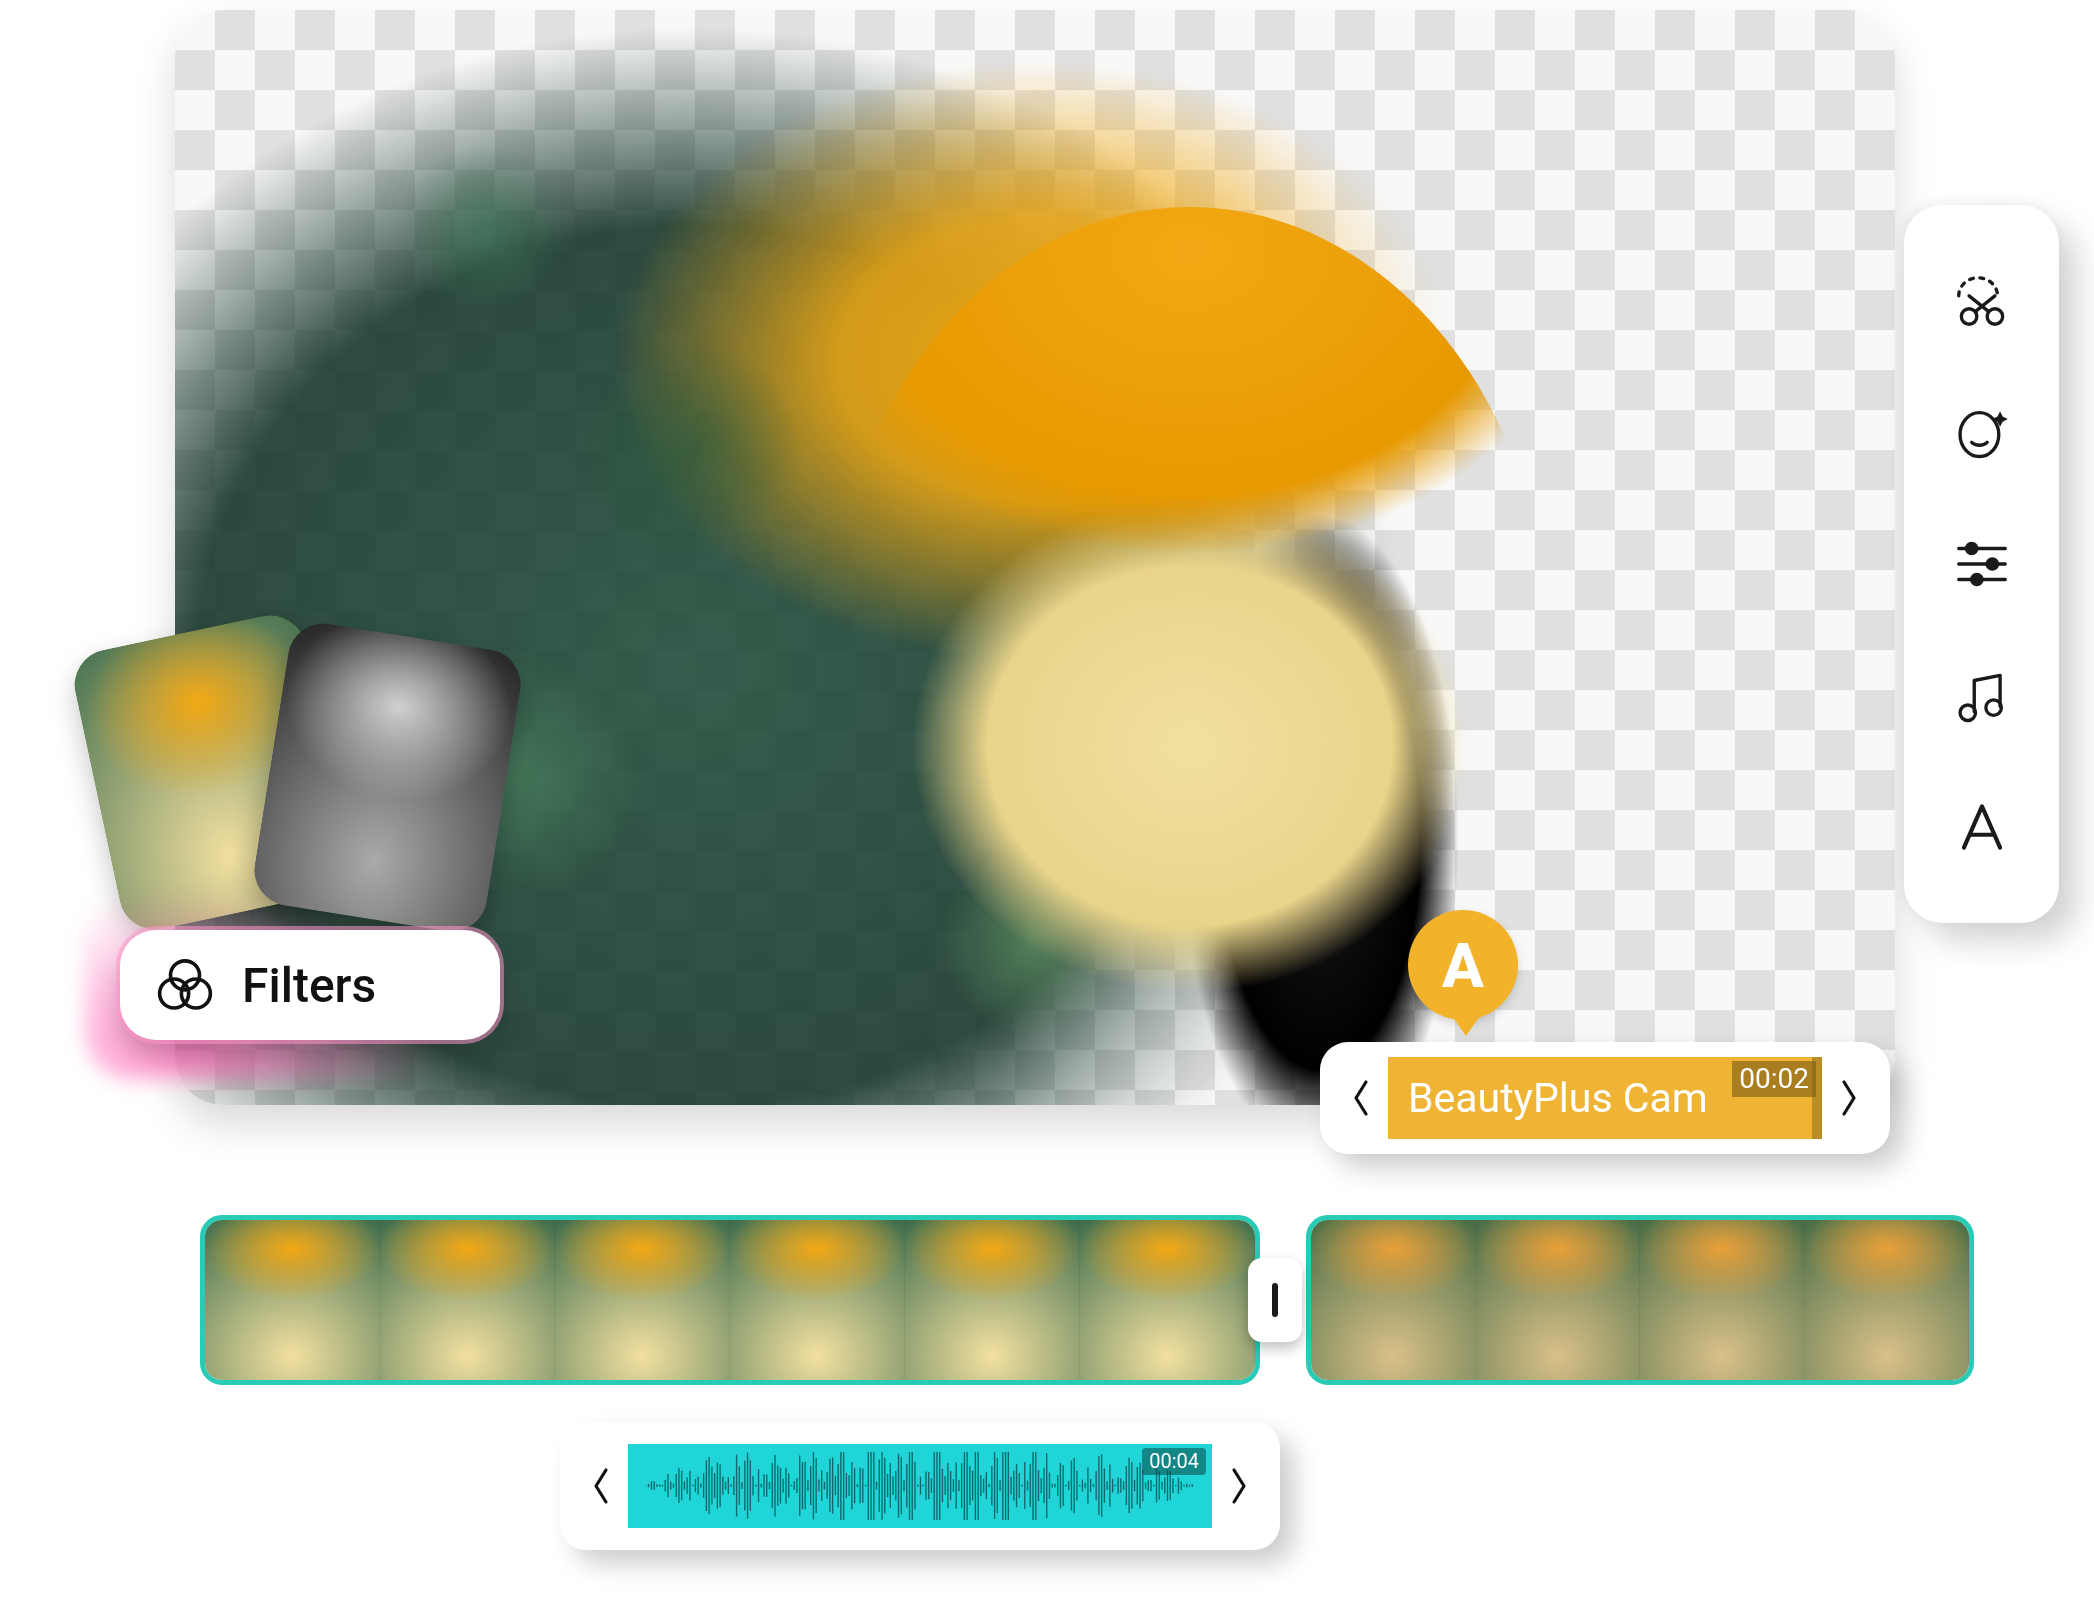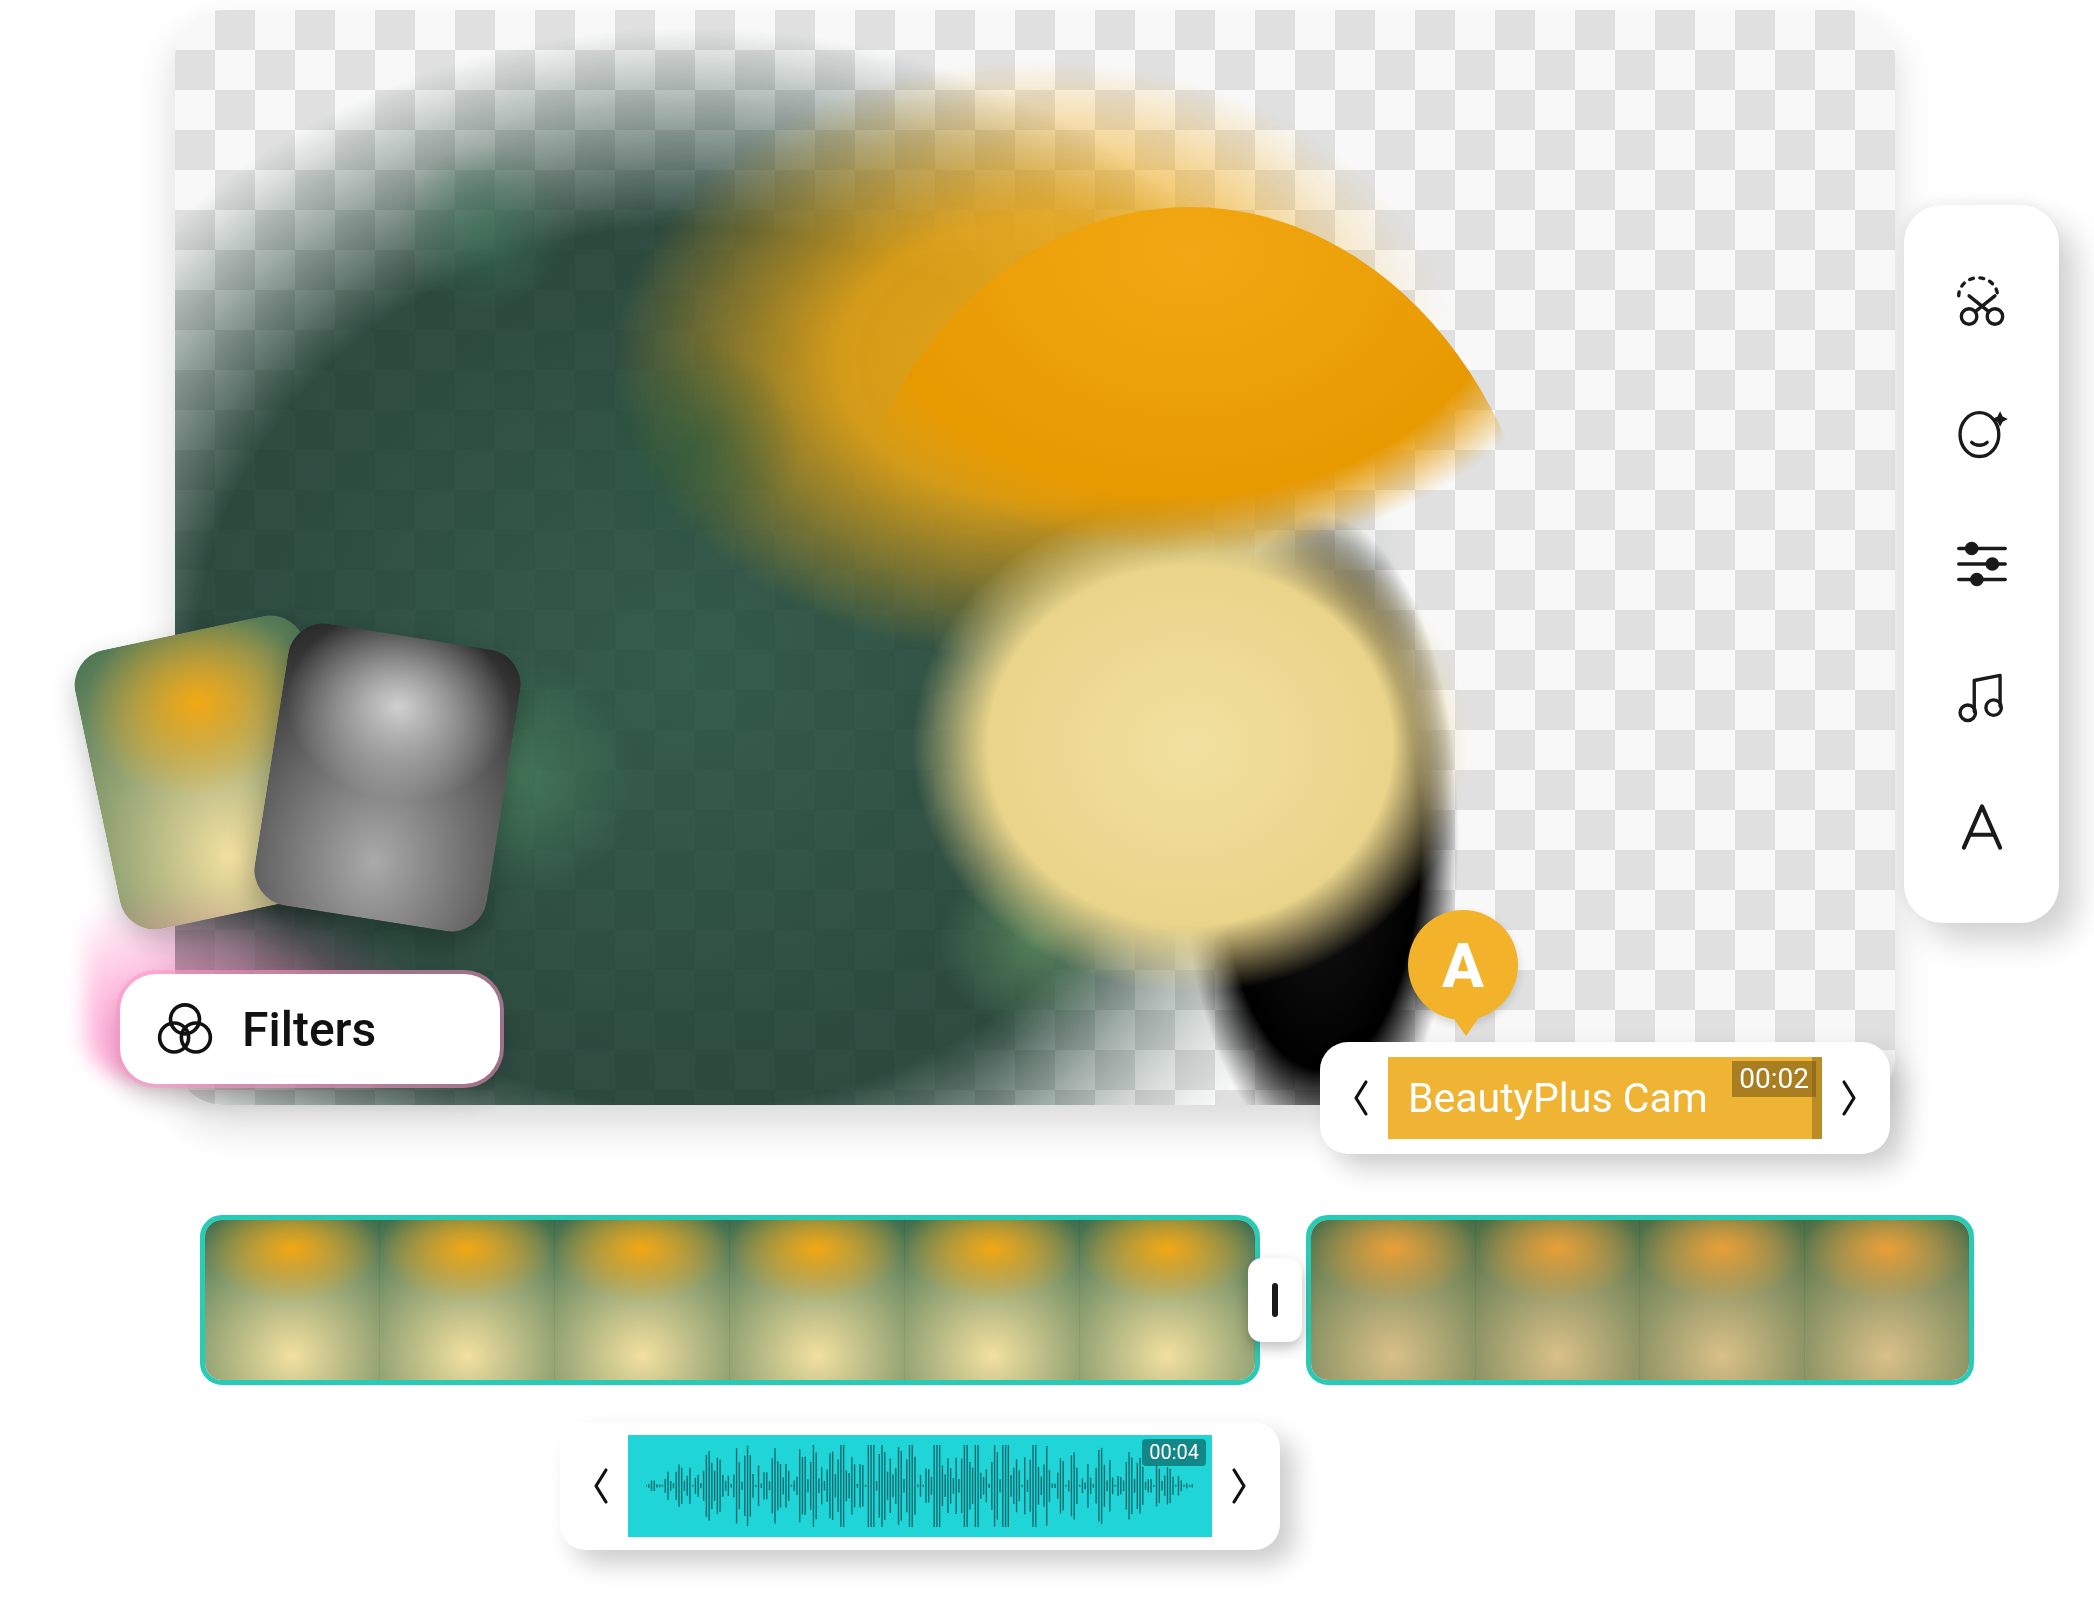--- a/index.html
+++ b/index.html
@@ -126,21 +126,20 @@
     width: 380px;
     height: 110px;
     background: #fff;
     border-radius: 36px;
     display: flex;
     align-items: center;
     gap: 28px;
     padding: 0 36px;
     box-shadow: 0 0 0 4px rgba(255,150,200,0.55), 0 14px 24px rgba(0,0,0,0.2);
     cursor: pointer;
-    margin-top: 44px;
   }
   .filters-pill .label {
     font-size: 48px;
     font-weight: 500;
     color: #111;
   }
   .filters-pill svg { width: 58px; height: 58px; }
 
   
   .text-clip-badge {
@@ -270,21 +269,21 @@
     height: 128px;
     background:#fff;
     border-radius: 26px;
     display:flex;
     align-items:center;
     padding: 0 14px;
     box-shadow: 14px 14px 26px rgba(0,0,0,0.2);
   }
   .audio-body {
     flex:1;
-    height:102px;
+    height:84px;
     background:#1fd5d8;
     position:relative;
     overflow:hidden;
     display:flex; align-items:center; justify-content:center;
   }
   .audio-body .time {
     position:absolute;
     top:4px; right:6px;
     background: rgba(10,70,70,0.55);
     color:#fff;

